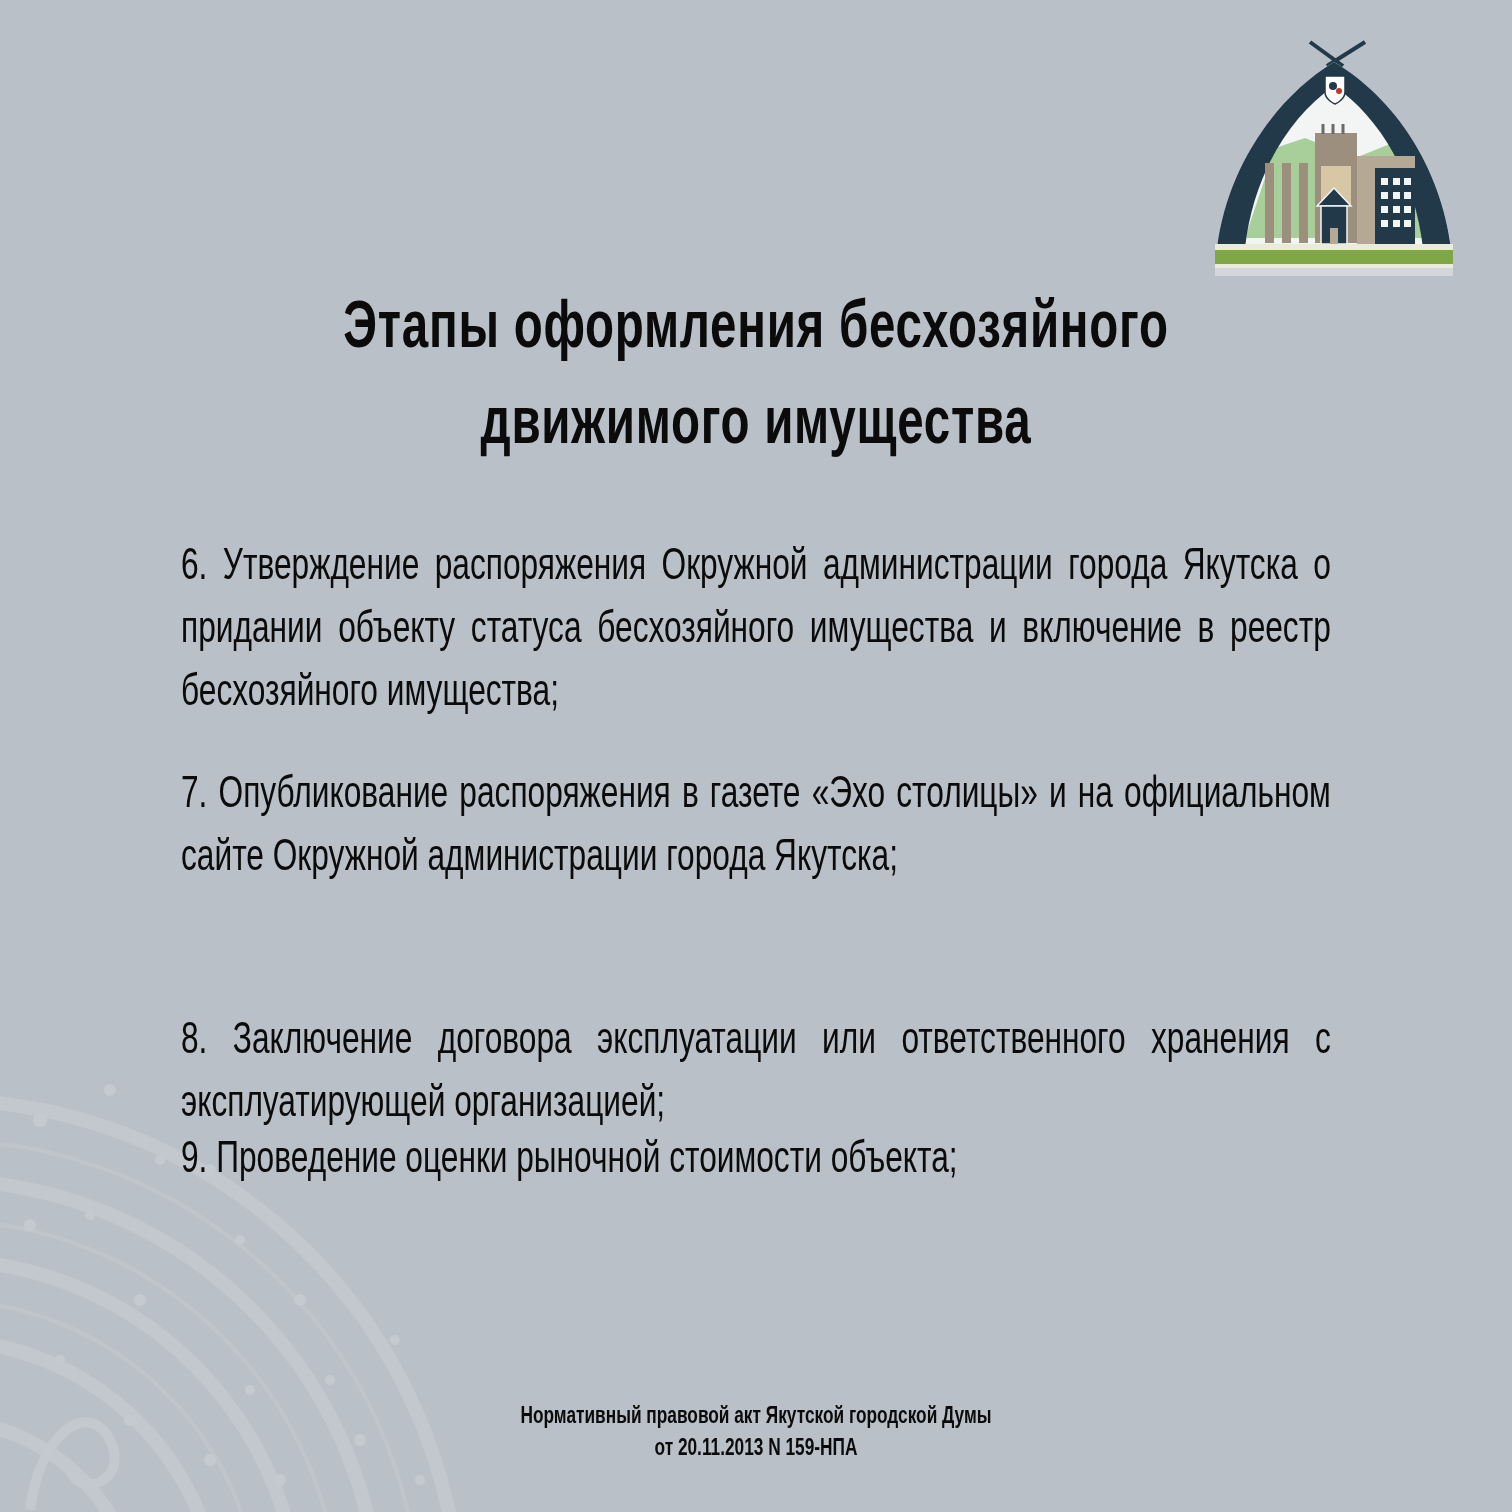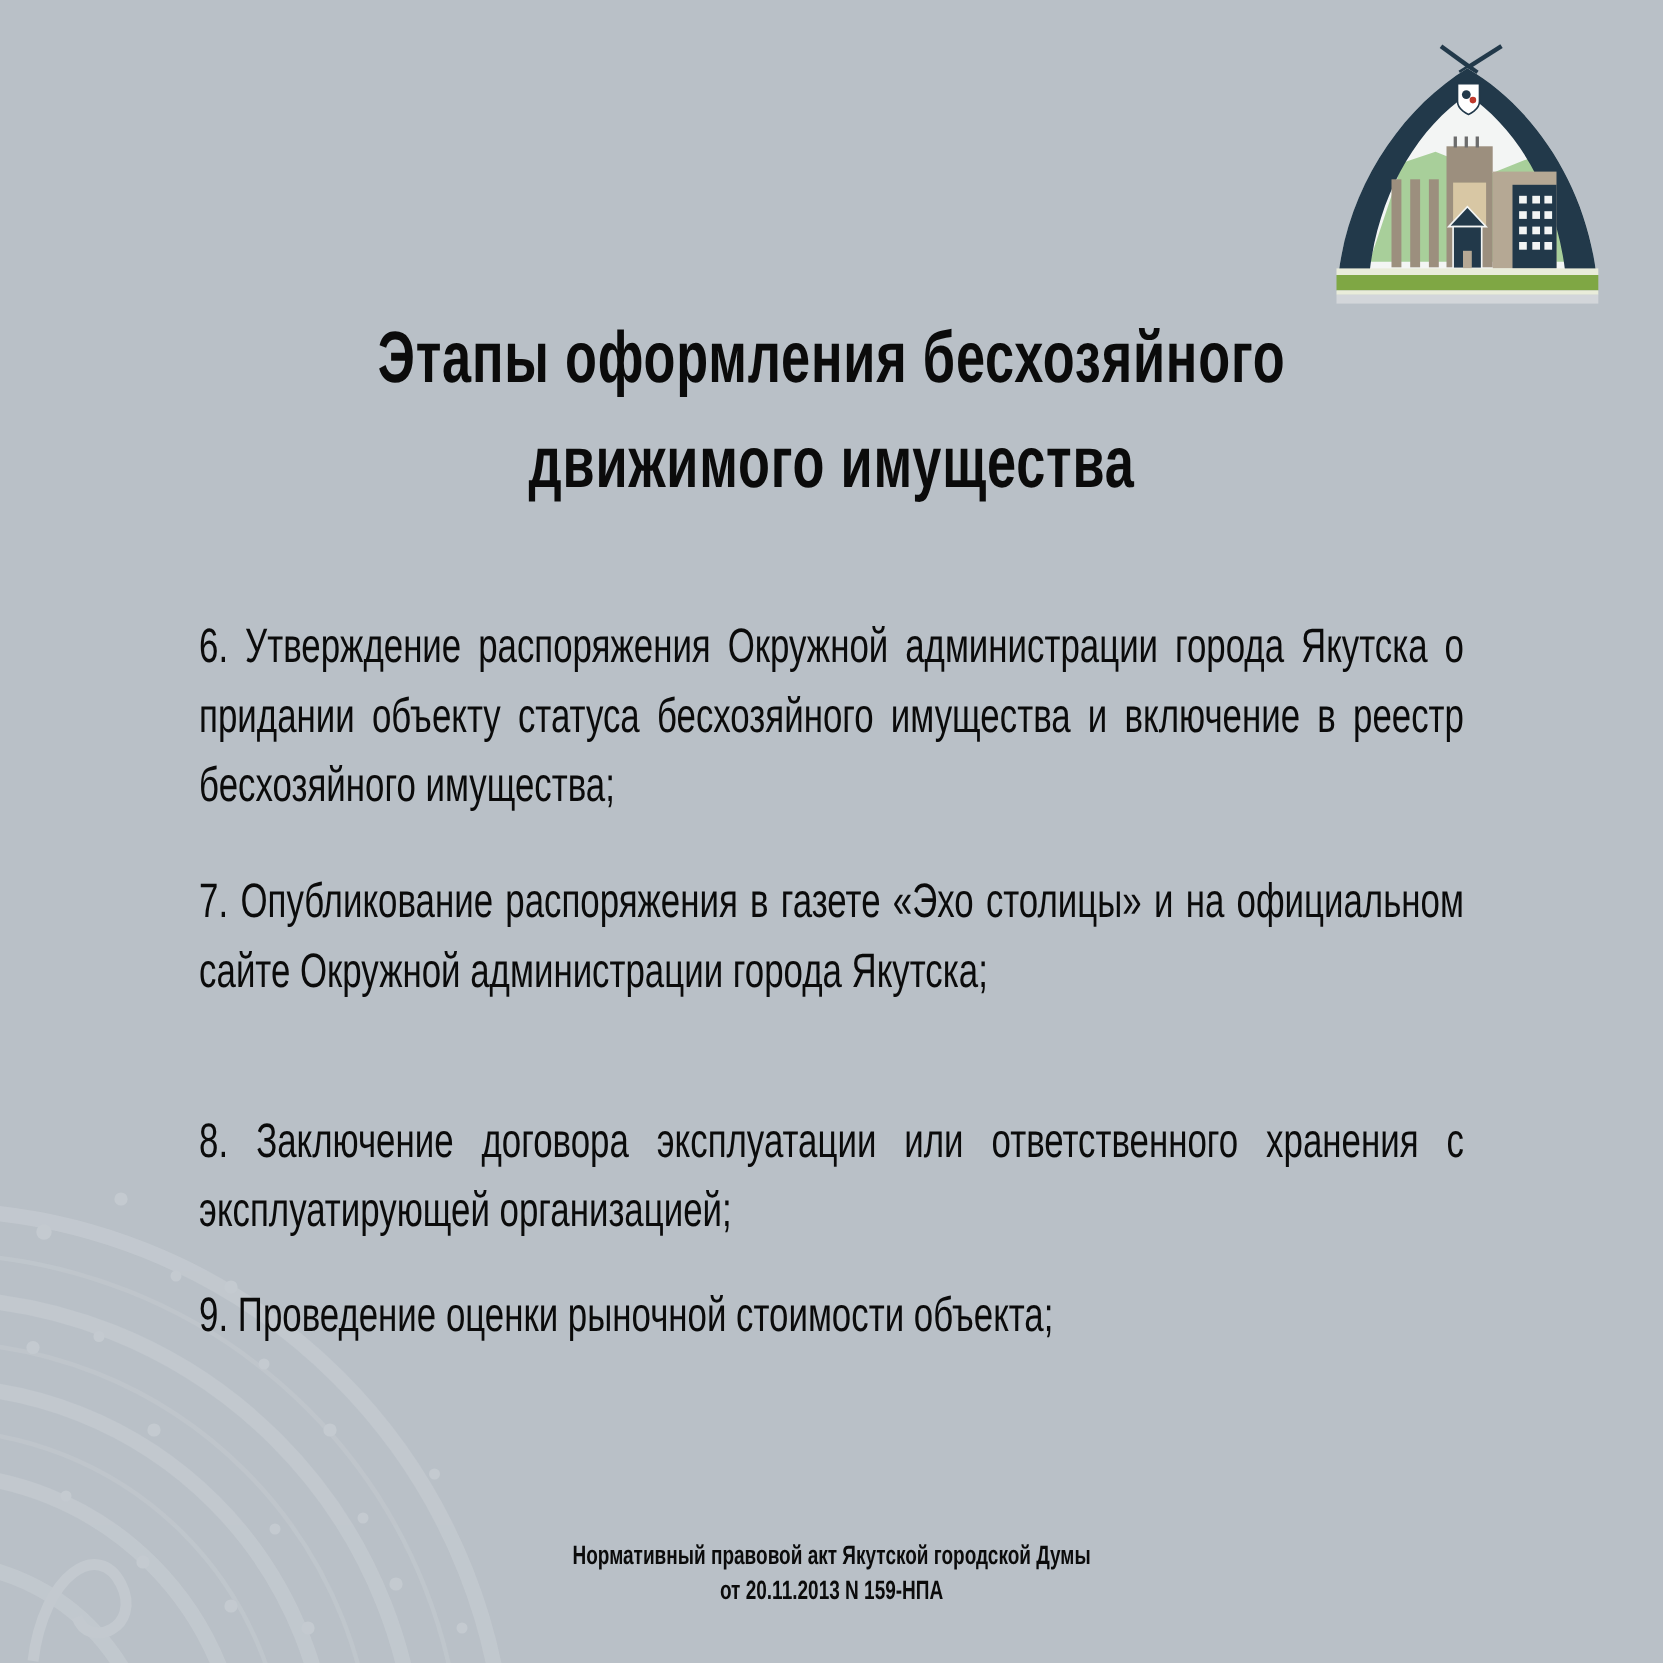--- a/index.html
+++ b/index.html
@@ -126,30 +126,30 @@
   <rect x="10" y="226" width="238" height="4" fill="#e9ecda"></rect>
   <rect x="10" y="230" width="238" height="8" fill="#d3d6da"></rect>
 </svg>
 
 <div class="title">
   <span class="title-line">Этапы оформления бесхозяйного</span>
   <span class="title-line">движимого имущества</span>
 </div>
 
 <div class="steps">
-  <div class="step" style="top:556px">
+  <div class="step" style="top:532px">
     <span class="step-inner"><span>6.</span> <span>Утверждение распоряжения Окружной администрации города Якутска о придании объекту статуса бесхозяйного имущества и включение в реестр бесхозяйного имущества;</span></span>
   </div>
-  <div class="step" style="top:788px">
+  <div class="step" style="top:760px">
     <span class="step-inner"><span>7.</span> <span>Опубликование распоряжения в газете «Эхо столицы» и на официальном сайте Окружной администрации города Якутска;</span></span>
   </div>
   <div class="step" style="top:1006px">
     <span class="step-inner"><span>8.</span> <span>Заключение договора эксплуатации или ответственного хранения с эксплуатирующей организацией;</span></span>
   </div>
-  <div class="step" style="top:1164px">
+  <div class="step" style="top:1125px">
     <span class="step-inner"><span>9.</span> <span>Проведение оценки рыночной стоимости объекта;</span></span>
   </div>
 </div>
 
 <div class="footer">
   <span>Нормативный правовой акт Якутской городской Думы</span>
   <span>от 20.11.2013 N 159-НПА</span>
 </div>
 
 </body></html>

